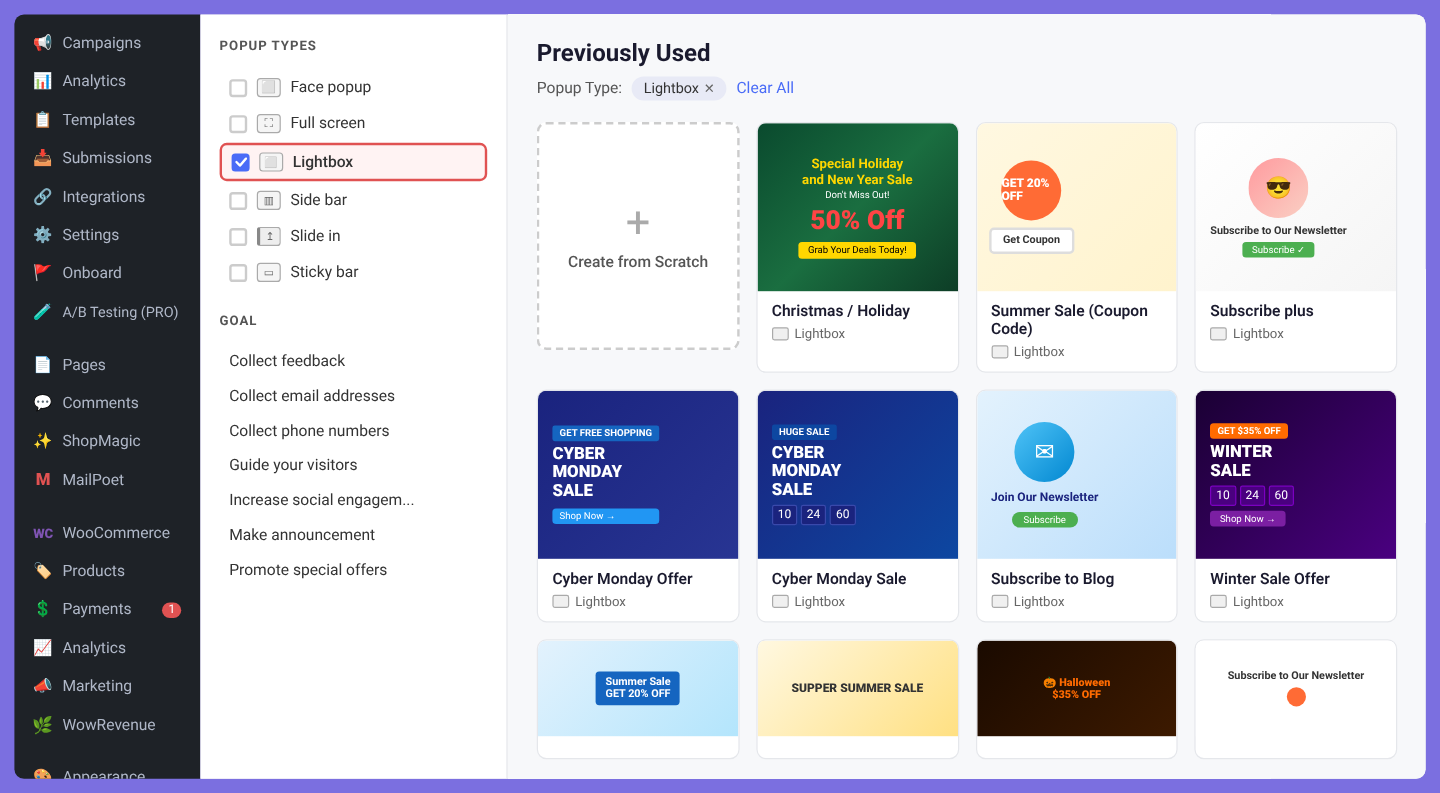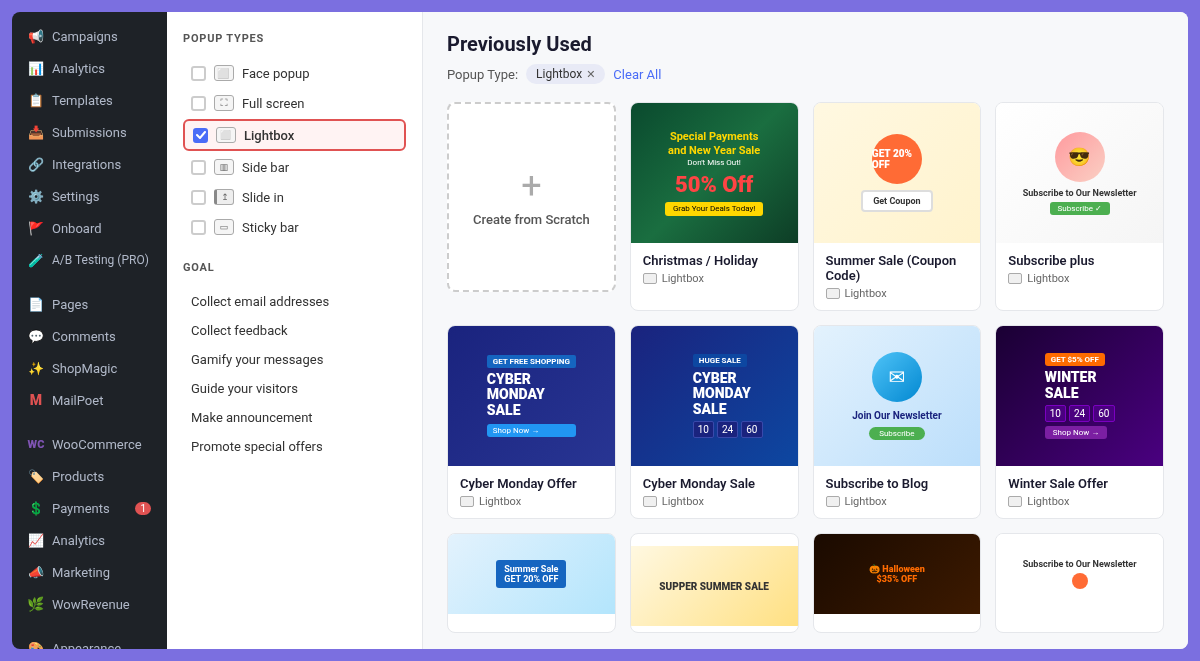--- a/index.html
+++ b/index.html
@@ -30,52 +30,52 @@
     
     .right-panel { flex: 1; background: #f7f8fa; padding: 20px 24px; overflow-y: auto; }
     .right-panel-title { font-size: 20px; font-weight: 700; color: #1a1a2e; margin-bottom: 8px; }
     .popup-type-row { display: flex; align-items: center; gap: 8px; margin-bottom: 18px; font-size: 13px; color: #555; text-align: center; }
     .popup-type-tag { background: #e8eaf6; border-radius: 20px; padding: 3px 10px; font-size: 12px; color: #333; display: flex; align-items: center; gap: 4px; }
     .clear-all-link { color: #4a6cf7; font-size: 13px; cursor: pointer; text-decoration: none; }
     
     
     .template-grid { display: grid; grid-template-columns: repeat(4, 1fr); gap: 14px; }
     .template-card { background: #fff; border-radius: 8px; overflow: hidden; cursor: pointer; border: 1px solid #e5e7eb; }
-    .template-preview { height: 140px; background: #e8eaf0; position: relative; display: flex; align-items: center; justify-content: center; overflow: hidden; }
+    .template-preview { height: 140px; background: #e8eaf0; position: relative; display: flex; align-items: center; overflow: hidden; }
     .template-info { padding: 10px 12px; }
     .template-name { font-size: 13px; font-weight: 600; color: #1a1a2e; margin-bottom: 4px; }
     .template-type { display: flex; align-items: center; gap: 5px; font-size: 11px; color: #666; }
     .template-type-icon { width: 14px; height: 11px; border: 1px solid #aaa; border-radius: 2px; background: #f0f0f0; }
     
     
     .create-scratch-card { background: #fff; border-radius: 8px; border: 2px dashed #ccc; display: flex; flex-direction: column; align-items: center; justify-content: center; cursor: pointer; height: 190px; }
     .plus-icon { font-size: 36px; color: #aaa; margin-bottom: 8px; line-height: 1; }
     .create-scratch-label { font-size: 13px; color: #555; font-weight: 500; }
     
     
     .preview-christmas { background: linear-gradient(135deg, #0a4a2e 0%, #1a6e40 50%, #0d3d26 100%); display: flex; align-items: center; justify-content: center; }
     .preview-summer { background: linear-gradient(135deg, #fff8e1 0%, #fff3cd 100%); }
     .preview-cyber1 { background: linear-gradient(135deg, #1a237e 0%, #283593 100%); }
-    .preview-cyber2 { background: linear-gradient(135deg, #1a237e 0%, #0d47a1 100%); padding-left: 27px; }
+    .preview-cyber2 { background: linear-gradient(135deg, #1a237e 0%, #0d47a1 100%); }
     .preview-subscribe-blog { background: linear-gradient(135deg, #e3f2fd 0%, #bbdefb 100%); }
     .preview-winter { background: linear-gradient(135deg, #1a0033 0%, #4a0080 100%); }
     
     
     .right-panel::-webkit-scrollbar { width: 6px; }
     .right-panel::-webkit-scrollbar-track { background: #f0f0f0; }
     .right-panel::-webkit-scrollbar-thumb { background: #ccc; border-radius: 3px; }
     
     
     .christmas-text { color: #fff; text-align: center; font-size: 9px; line-height: 1.3; }
     .christmas-title { font-size: 11px; font-weight: 700; color: #ffd700; }
     .christmas-big { font-size: 22px; font-weight: 900; color: #ff4444; }
     
     
     .preview-summer2 { background: linear-gradient(135deg, #e3f2fd 0%, #b3e5fc 100%); }
-    .preview-supper { background: linear-gradient(135deg, #fff8e1 0%, #ffe082 100%); margin-top: 12px; }
+    .preview-supper { background: linear-gradient(135deg, #fff8e1 0%, #ffe082 100%); }
     .preview-halloween { background: linear-gradient(135deg, #1a0a00 0%, #3d1a00 100%); }
     .preview-newsletter { background: linear-gradient(135deg, #fff 0%, #f5f5f5 100%); }
     
     .template-card.partial { height: 100px; overflow: hidden; }
     .template-card.partial .template-preview { height: 80px; }
   </style>
 </head>
 <body>
 
 <div class="outer-wrapper">
@@ -202,30 +202,33 @@
         <div class="filter-item">
           <div class="filter-checkbox"></div>
           <div class="filter-icon" style="font-size:9px;">▭</div>
           <span>Sticky bar</span>
         </div>
       </div>
 
       <div class="filter-section">
         <div class="filter-section-title">GOAL</div>
         <div class="filter-item">
+          <span>Collect feedback</span>
+        </div>
+        <div class="filter-item">
           <span>Collect email addresses</span>
         </div>
         <div class="filter-item">
-          <span>Collect feedback</span>
-        </div>
-        <div class="filter-item">
-          <span>Gamify your messages</span>
+          <span>Collect phone numbers</span>
         </div>
         <div class="filter-item">
           <span>Guide your visitors</span>
+        </div>
+        <div class="filter-item">
+          <span>Increase social engagem...</span>
         </div>
         <div class="filter-item">
           <span>Make announcement</span>
         </div>
         <div class="filter-item">
           <span>Promote special offers</span>
         </div>
       </div>
     </div>
 
@@ -243,21 +246,21 @@
       <div class="template-grid">
 
         <div class="create-scratch-card">
           <div class="plus-icon">+</div>
           <div class="create-scratch-label">Create from Scratch</div>
         </div>
 
         <div class="template-card">
           <div class="template-preview preview-christmas">
             <div class="christmas-text">
-              <div class="christmas-title">Special Payments</div>
+              <div class="christmas-title">Special Holiday</div>
               <div class="christmas-title">and New Year Sale</div>
               <div style="color:#fff;font-size:8px;margin-bottom:2px;">Don't Miss Out!</div>
               <div class="christmas-big">50% Off</div>
               <div style="background:#ffd700;color:#000;font-size:8px;padding:2px 8px;border-radius:3px;display:inline-block;margin-top:3px;">Grab Your Deals Today!</div>
             </div>
           </div>
           <div class="template-info">
             <div class="template-name">Christmas / Holiday</div>
             <div class="template-type">
               <div class="template-type-icon"></div>
@@ -354,21 +357,21 @@
             <div class="template-type">
               <div class="template-type-icon"></div>
               <span>Lightbox</span>
             </div>
           </div>
         </div>
 
         <div class="template-card">
           <div class="template-preview preview-winter">
             <div style="padding:12px;display:flex;flex-direction:column;">
-              <div style="background:#ff6b00;color:#fff;font-size:8px;font-weight:700;padding:2px 6px;border-radius:3px;display:inline-block;margin-bottom:4px;width:fit-content;">GET $5% OFF</div>
+              <div style="background:#ff6b00;color:#fff;font-size:8px;font-weight:700;padding:2px 6px;border-radius:3px;display:inline-block;margin-bottom:4px;width:fit-content;">GET $35% OFF</div>
               <div style="color:#fff;font-size:14px;font-weight:900;line-height:1.1;">WINTER<br>SALE</div>
               <div style="display:flex;gap:3px;margin-top:4px;">
                 <div style="background:#4a0080;border:1px solid #7b00c0;color:#fff;font-size:10px;padding:2px 4px;border-radius:2px;text-align:center;">10</div>
                 <div style="background:#4a0080;border:1px solid #7b00c0;color:#fff;font-size:10px;padding:2px 4px;border-radius:2px;text-align:center;">24</div>
                 <div style="background:#4a0080;border:1px solid #7b00c0;color:#fff;font-size:10px;padding:2px 4px;border-radius:2px;text-align:center;">60</div>
               </div>
               <div style="background:#7b1fa2;color:#fff;border-radius:3px;font-size:8px;padding:2px 8px;margin-top:4px;display:inline-block;width:fit-content;">Shop Now →</div>
             </div>
           </div>
           <div class="template-info">

